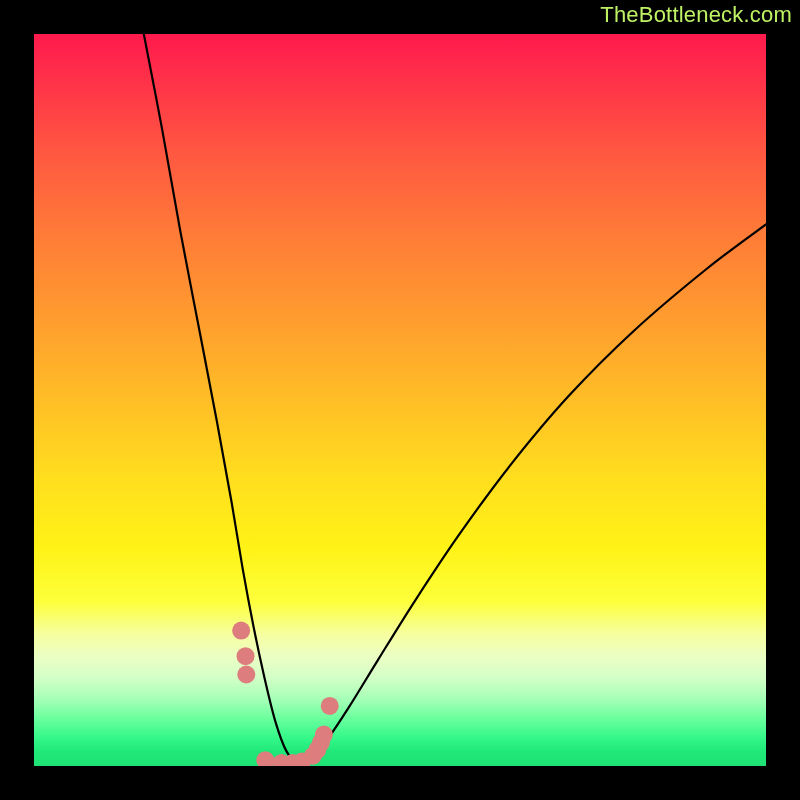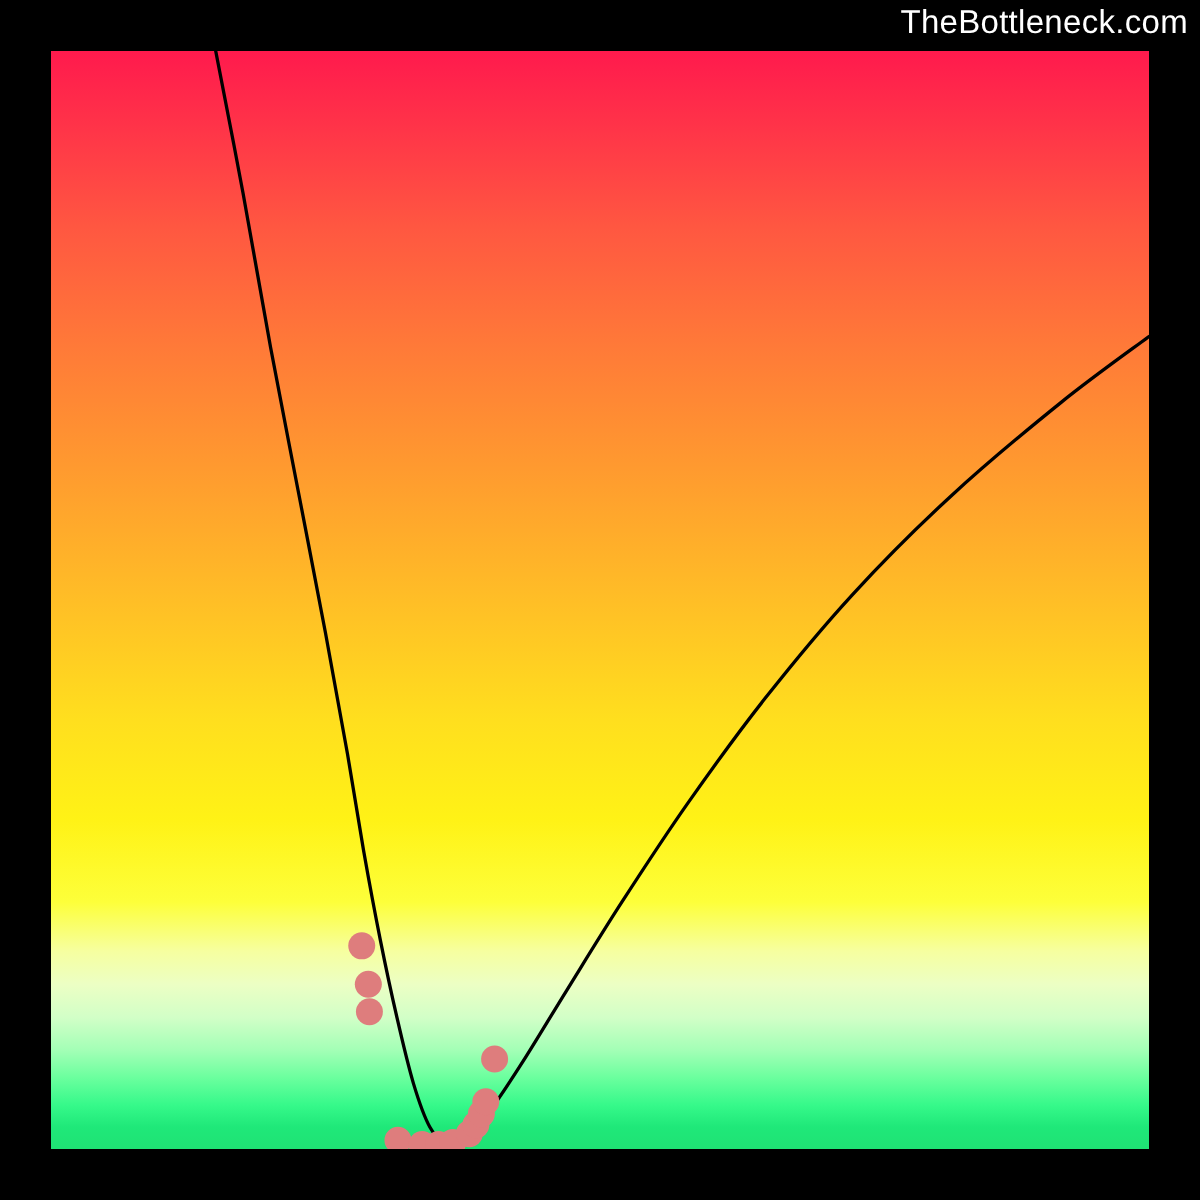--- a/index.html
+++ b/index.html
@@ -47,21 +47,21 @@
       #6bff9e 93.5%,
       #36f98a 96%,
       #1fe879 98%,
       #1fe274 100%
     );
   }
   .watermark {
     position: absolute;
     top: 2px;
     right: 8px;
-    color: #ffffff;
+    color: #bef264;
     font-size: 22px;
     font-weight: 500;
     letter-spacing: 0.2px;
     user-select: none;
   }
   svg.curve {
     position: absolute;
     inset: 0;
     width: 732px;
     height: 732px;

